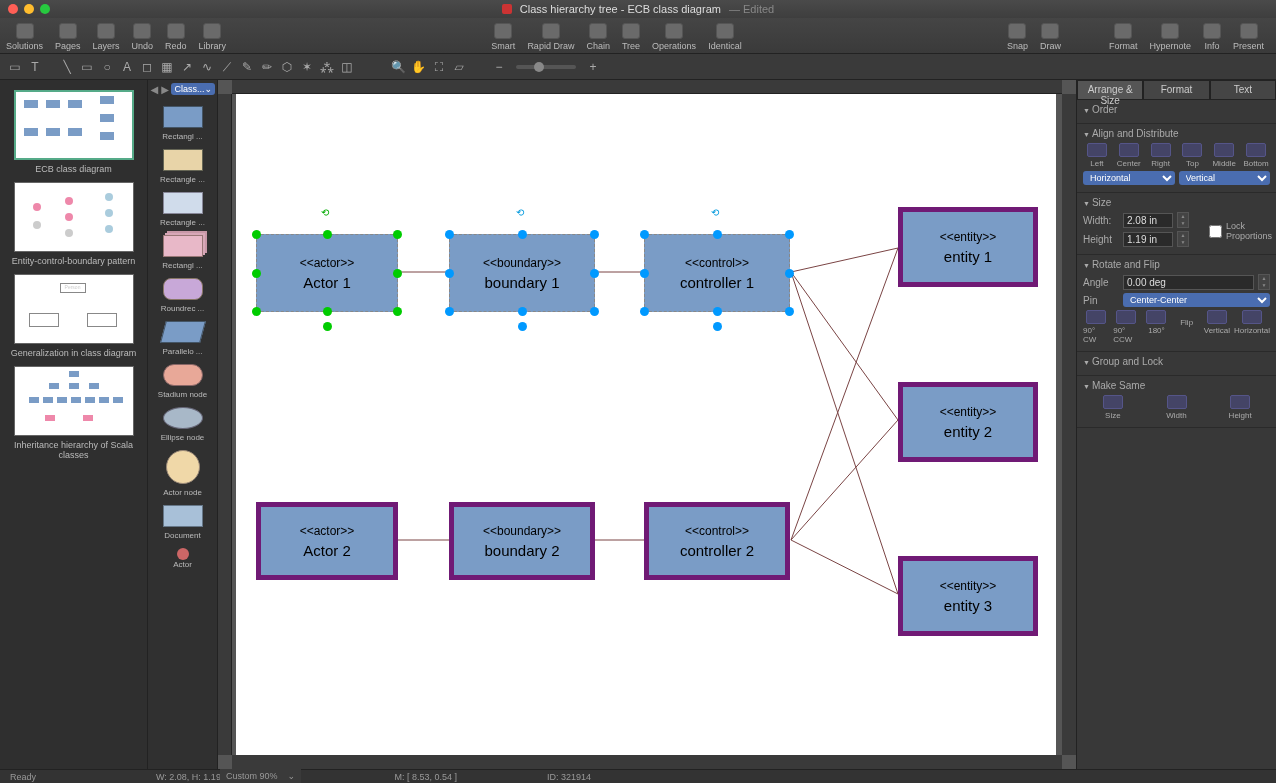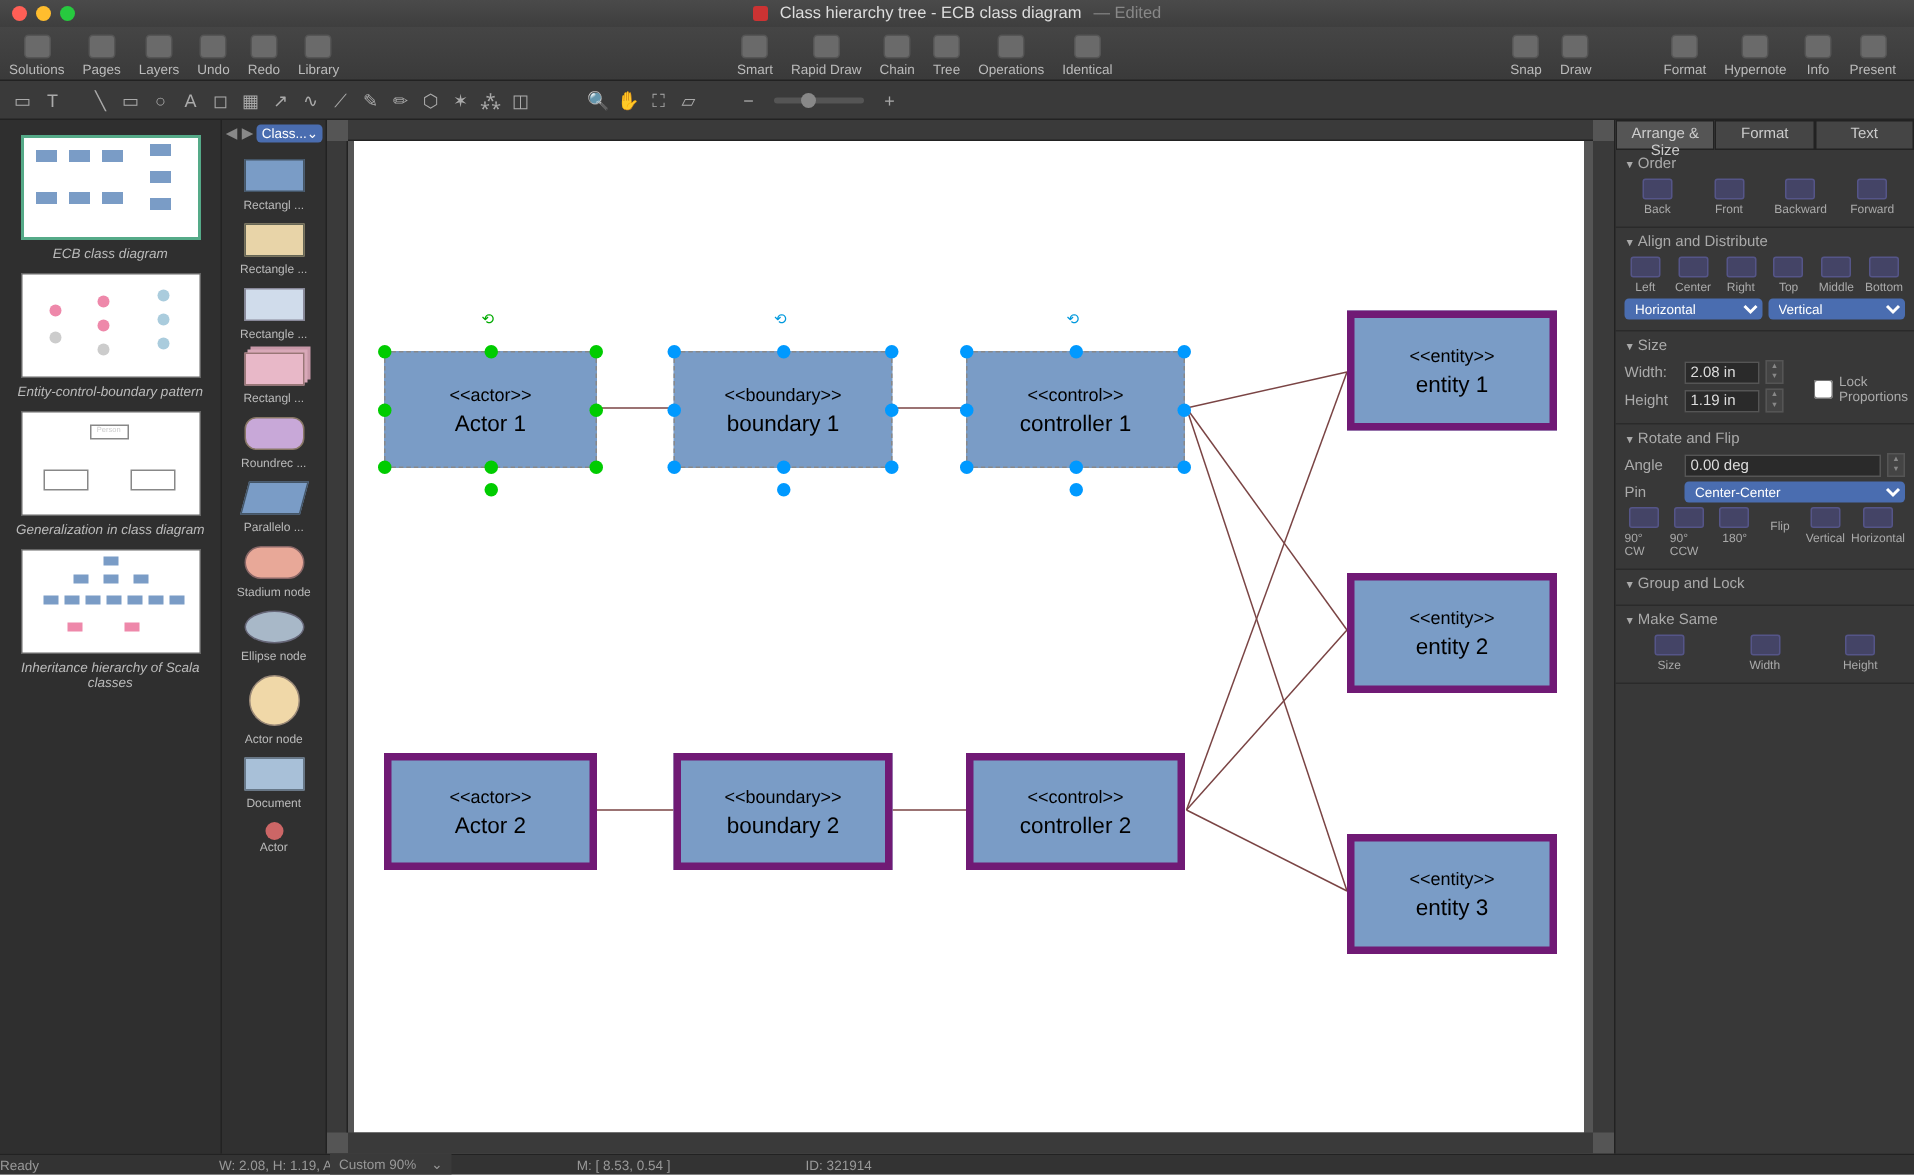--- a/index.html
+++ b/index.html
@@ -32,21 +32,21 @@
 .tool-spacer { flex:1; }
 .slider { width:60px; height:4px; background:#555; border-radius:2px; position:relative; margin:0 6px;}
 .slider .thumb { position:absolute; left:30%; top:-3px; width:10px; height:10px; background:#888; border-radius:50%;}
 
 
 .main { display: flex; height: calc(783px - 18px - 36px - 26px - 14px); }
 
 
 .pages-panel { width: 148px; background: #2f2f2f; overflow-y: auto; padding: 6px; border-right:1px solid #222;}
 .page-thumb { background: #fff; width: 120px; height: 70px; margin: 4px auto; position: relative; border:1px solid #666;}
-.page-label { text-align: center; font-size: 9px; color: #bbb; margin-bottom: 8px; font-style: italic; }
+.page-label { text-align: center; font-size: 9px; color: #bbb; margin-bottom: 8px; }
 .thumb-blue { position:absolute; background:#7a9cc6; }
 
 
 .shapes-panel { width: 70px; background: #303030; border-right: 1px solid #222; display:flex; flex-direction:column;}
 .shapes-header { height:18px; display:flex; align-items:center; padding:0 2px; gap:2px;}
 .shapes-nav { width:12px; height:12px; color:#888; display:inline-flex; align-items:center; justify-content:center; cursor:pointer;}
 .shapes-dd { flex:1; background:#4a6db0; color:#fff; font-size:9px; padding:1px 3px; border-radius:3px; display:flex; justify-content:space-between; cursor:pointer;}
 .shapes-list { flex:1; overflow-y:auto; padding:4px 0;}
 .shape-item { display:flex; flex-direction:column; align-items:center; padding:4px 0; cursor:pointer;}
 .shape-preview { width:40px; height:22px; margin-bottom:4px; }
@@ -99,21 +99,21 @@
 .insp-btn .bl { font-size:8px; color:#aaa;}
 .insp-field-row { display:flex; align-items:center; gap:4px; margin-bottom:3px; font-size:10px;}
 .insp-field-row label { width:36px; color:#aaa;}
 .insp-input { flex:1; background:#2a2a2a; border:1px solid #555; color:#ddd; padding:1px 3px; font-size:10px; width:50px;}
 .stepper { width:12px; height:16px; background:#444; border:1px solid #555; display:flex; flex-direction:column;}
 .stepper span { flex:1; font-size:5px; text-align:center; color:#888;}
 .insp-select { flex:1; background:#4a6db0; color:#fff; border:none; padding:1px 3px; font-size:9px; border-radius:3px;}
 .insp-check { display:flex; align-items:center; gap:4px; font-size:10px; color:#aaa;}
 
 
-.statusbar { height: 14px; background: #333; border-top:1px solid #222; display:flex; align-items:center; font-size:9px; color:#999; padding:0 0;}
+.statusbar { height: 14px; background: #333; border-top:1px solid #222; display:flex; align-items:center; font-size:9px; color:#999; padding:0 10px;}
 .status-cell { margin-right:30px;}
 .sb-left-corner{ position:absolute; bottom:0; left:150px; height:14px; background:#3a3a3a; padding:0 6px; display:flex; align-items:center; gap:10px; font-size:9px; color:#999;}
 
 </style>
 </head>
 <body>
 
 <div class="titlebar">
   <div class="traffic">
     <span class="tl-close"></span>
@@ -449,38 +449,20 @@
 
   <div class="inspector">
     <div class="insp-tabs">
       <div class="insp-tab active">Arrange &amp; Size</div>
       <div class="insp-tab">Format</div>
       <div class="insp-tab">Text</div>
     </div>
 
     <div class="insp-section">
       <div class="insp-title">Order</div>
-      <div class="insp-row" id="order-row">
-          <div class="insp-btn">
-            <div class="bi"></div>
-            <div class="bl">Back</div>
-          </div>
-          <div class="insp-btn">
-            <div class="bi"></div>
-            <div class="bl">Front</div>
-          </div>
-          <div class="insp-btn">
-            <div class="bi"></div>
-            <div class="bl">Backward</div>
-          </div>
-          <div class="insp-btn">
-            <div class="bi"></div>
-            <div class="bl">Forward</div>
-          </div>
-        </div>
     </div>
 
     <div class="insp-section">
       <div class="insp-title">Align and Distribute</div>
       <div class="insp-row" id="align-row">
           <div class="insp-btn">
             <div class="bi"></div>
             <div class="bl">Left</div>
           </div>
           <div class="insp-btn">

